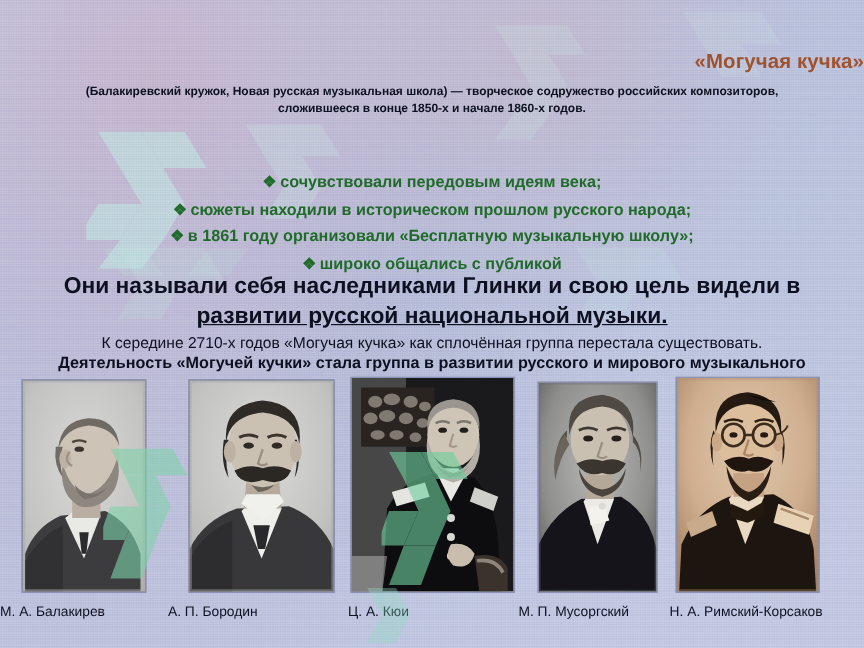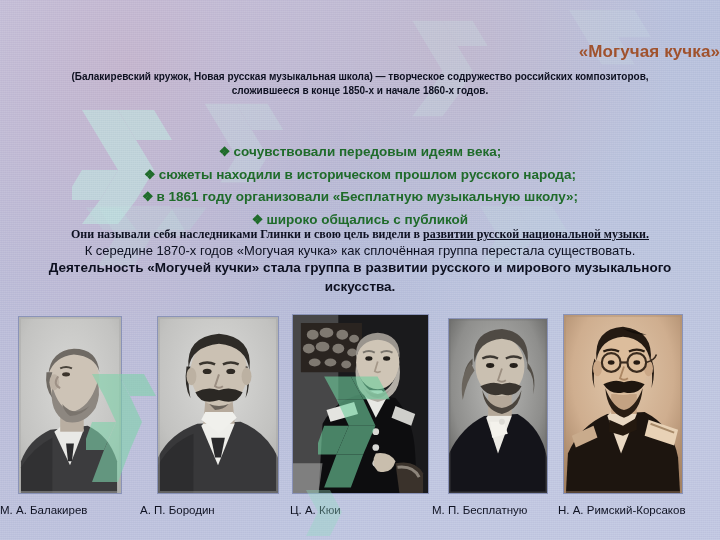--- a/index.html
+++ b/index.html
@@ -97,23 +97,22 @@
   .closing {
     position: absolute;
     left: 24px;
     right: 24px;
     top: 226px;
     text-align: center;
     color: #0d1020;
     line-height: 1.34;
   }
   .closing .p1 {
-    font-size: 12px;
+    font-size: 19px;
     font-weight: bold;
-    font-family: Liberation Serif, serif;
   }
   .closing .p1 .u { text-decoration: underline; }
   .closing .p2 {
     font-size: 13px;
     font-weight: normal;
   }
   .closing .p3 {
     font-size: 13.5px;
     font-weight: bold;
   }
@@ -283,21 +282,21 @@
       <li>
         <span class="bul">❖</span><span>в 1861 году организовали «Бесплатную музыкальную школу»;</span>
       </li>
       <li>
         <span class="bul">❖</span><span>широко общались с публикой</span>
       </li>
     </ul>
 
     <div class="closing">
       <div class="p1"><span>Они называли себя наследниками Глинки и свою цель видели в </span><span class="u">развитии русской национальной музыки.</span></div>
-      <div class="p2">К середине 1870-х годов «Могучая кучка» как сплочённая группа перестала существовать.</div>
+      <div class="p2">К середине 2710-х годов «Могучая кучка» как сплочённая группа перестала существовать.</div>
       <div class="p3">Деятельность «Могучей кучки» стала группа в развитии русского и мирового музыкального искусства.</div>
     </div>
 
     <div id="gallery">
 
       <div class="photo" style="left:18px; top:4px; width:104px; height:178px;">
         <svg viewBox="0 0 104 178" preserveAspectRatio="none">
           <defs>
             <radialGradient id="bgA" cx="50%" cy="40%" r="75%">
               <stop offset="0%" stop-color="#d8d8d6"></stop>
@@ -526,18 +525,18 @@
           <rect width="120" height="180" fill="none" stroke="#b08f6e" stroke-width="4" opacity="0.4"></rect>
         </svg>
       </div>
 
     </div>
 
     <div id="captions">
       <div class="caption" style="left:0px; top:4px; width:160px;">М. А. Балакирев</div>
       <div class="caption" style="left:290px; top:4px; width:140px;">Ц. А. Кюи</div>
       <div class="caption" style="left:140px; top:4px; width:160px;">А. П. Бородин</div>
-      <div class="caption" style="left:432px; top:4px; width:132px;">М. П. Бесплатную</div>
+      <div class="caption" style="left:432px; top:4px; width:132px;">М. П. Мусоргский</div>
       <div class="caption" style="left:558px; top:4px; width:160px;">Н. А. Римский-Корсаков</div>
     </div>
 
   </div>
 </div>
 
 </body></html>

